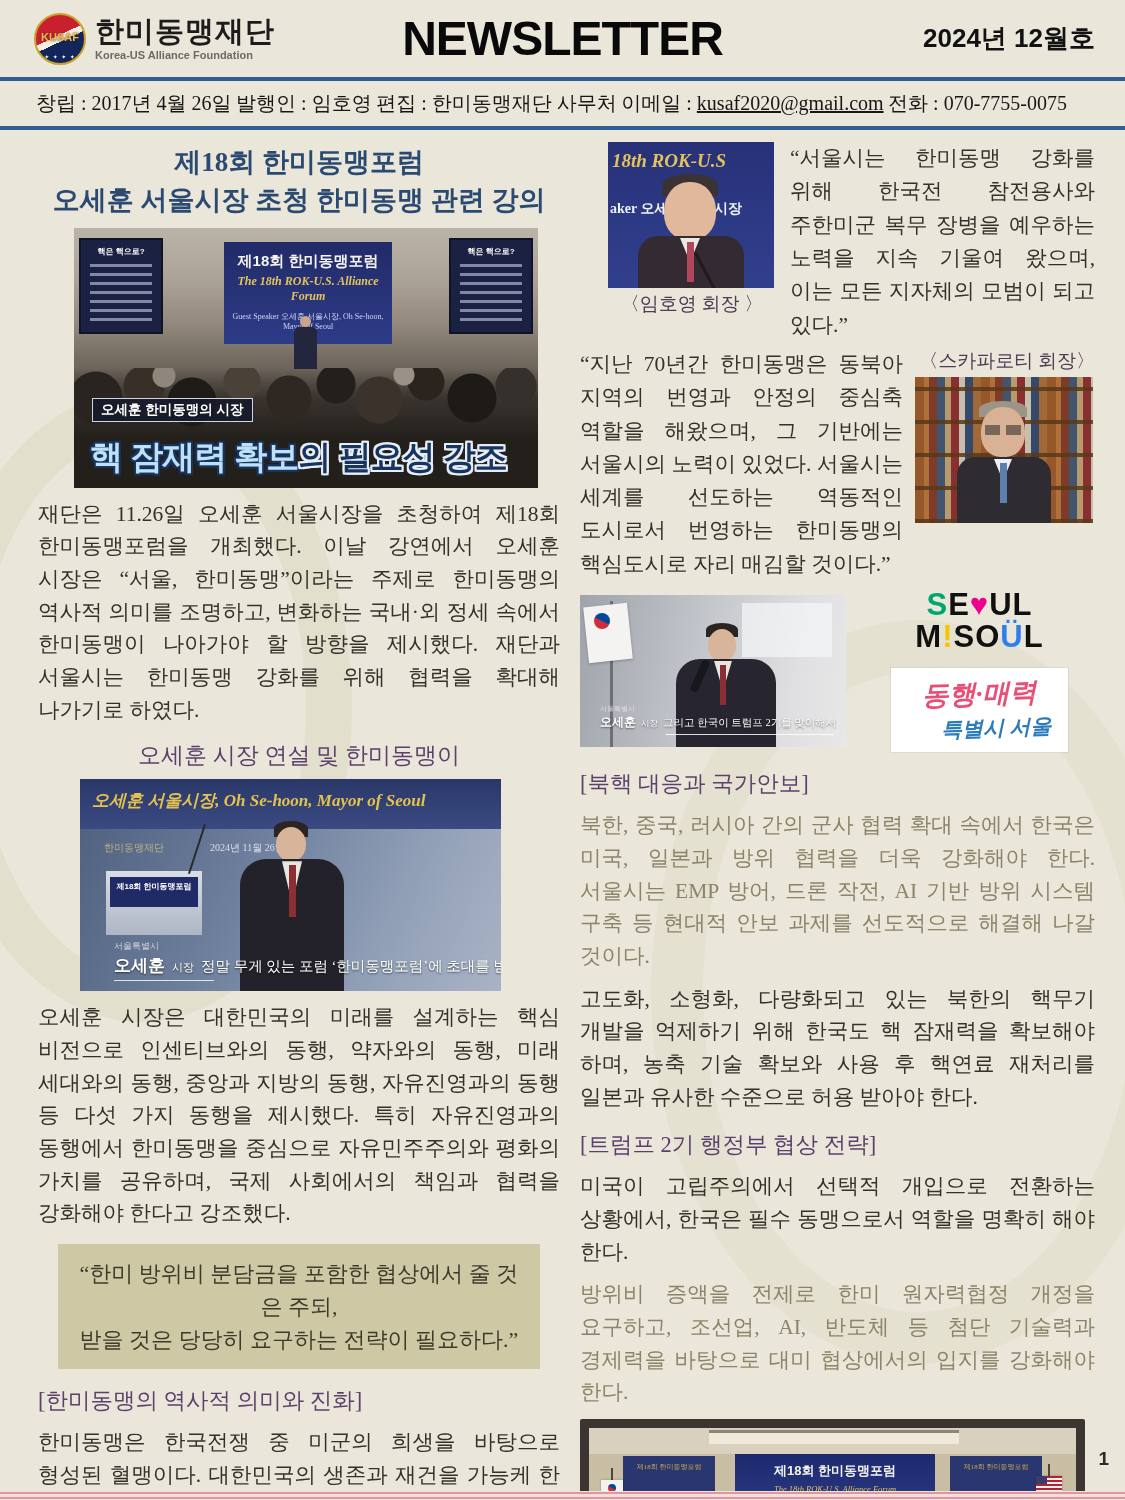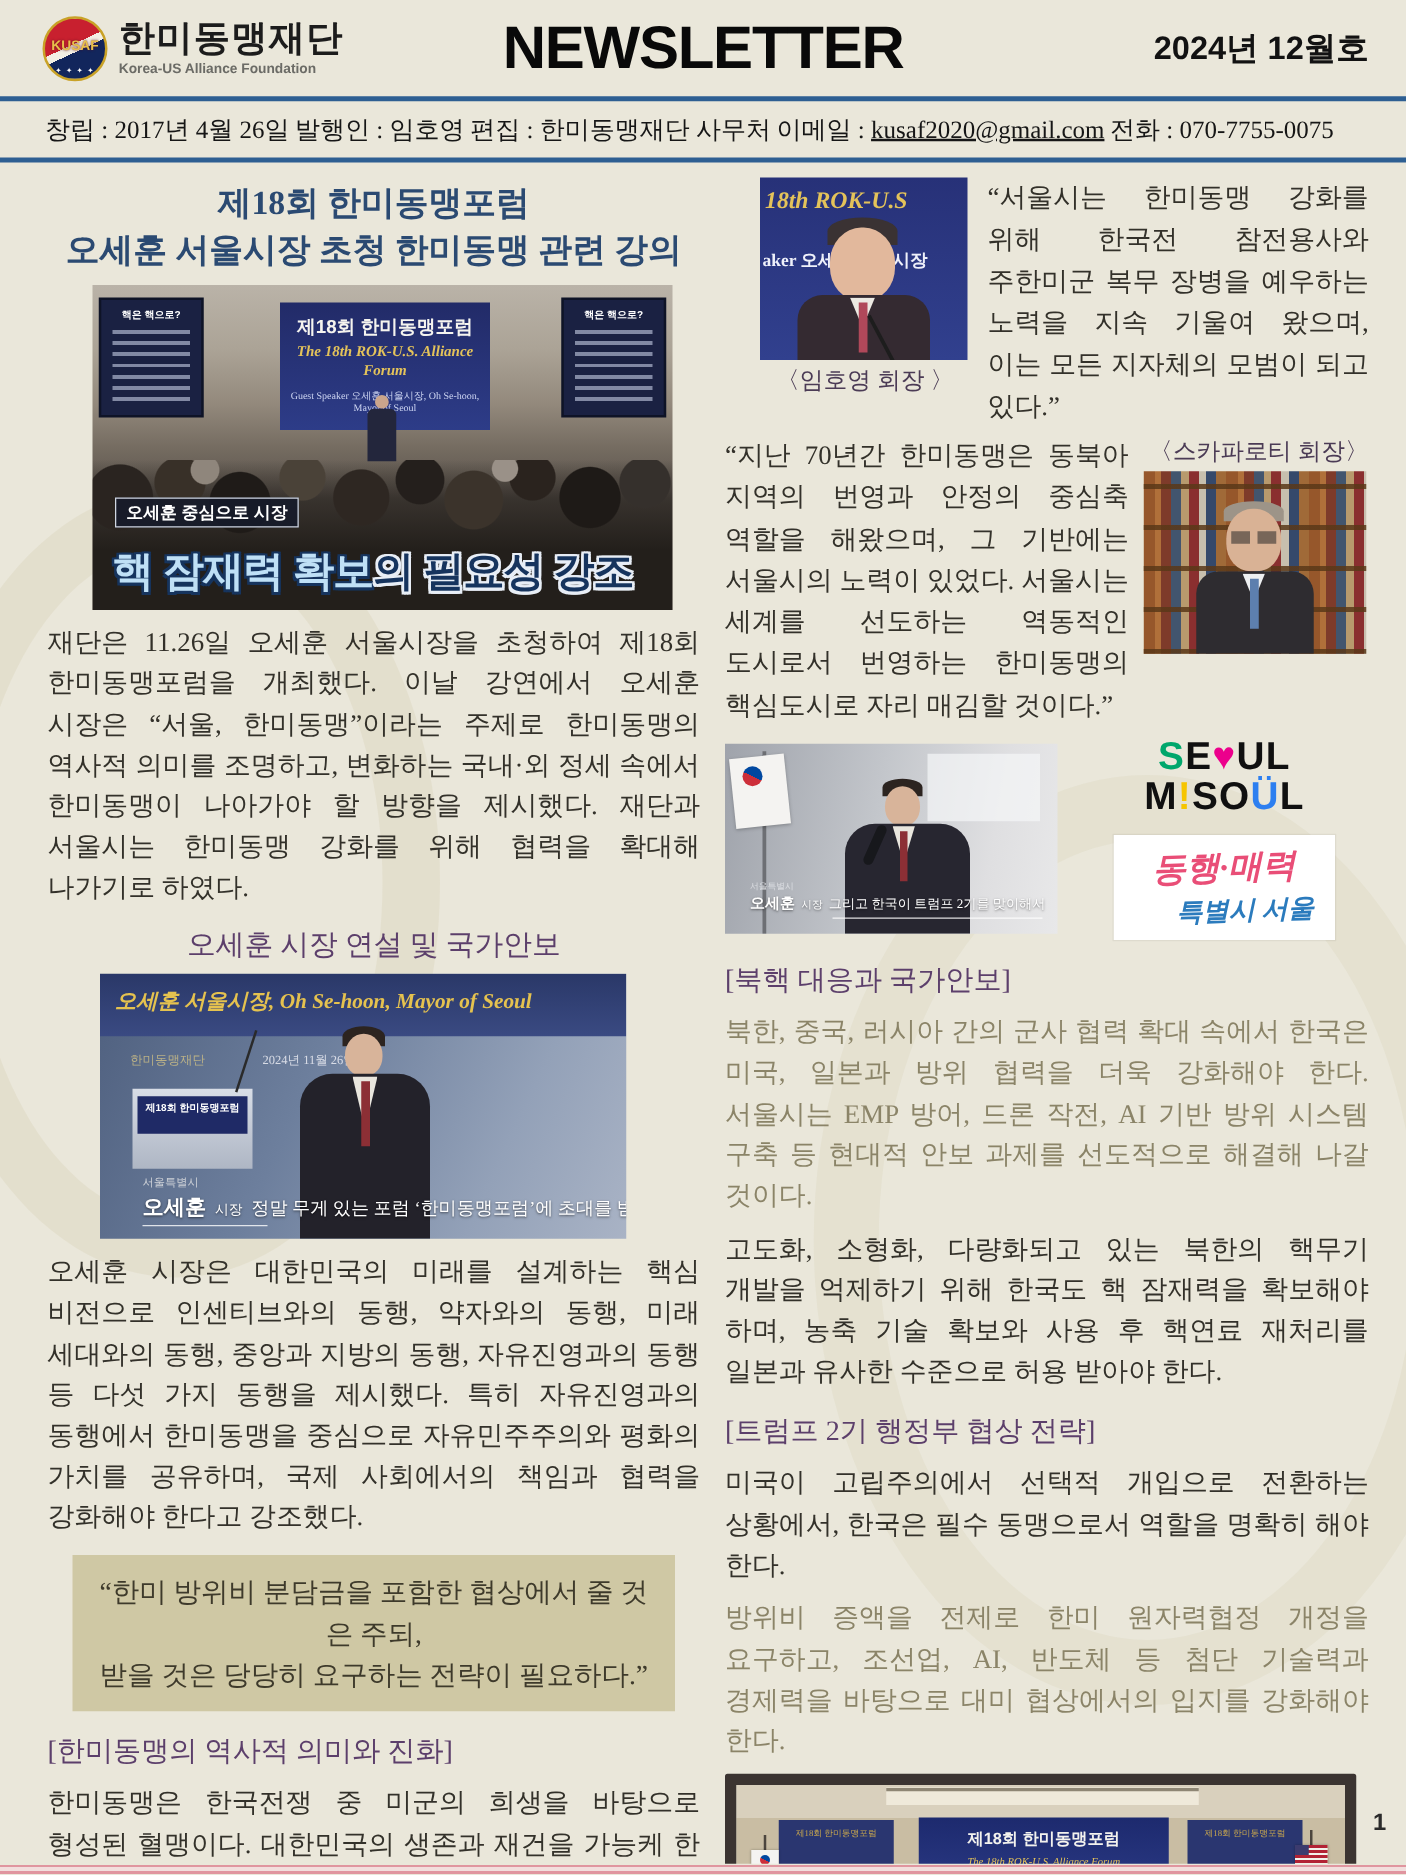--- a/index.html
+++ b/index.html
@@ -254,29 +254,29 @@
           <span class="scr-lines"></span>
         </div>
         <div class="p1-banner">
           <span class="p1-b1">제18회 한미동맹포럼</span>
           <span class="p1-b2">The 18th ROK-U.S. Alliance Forum</span>
           <span class="p1-b3">Guest Speaker 오세훈 서울시장, Oh Se-hoon, Mayor of Seoul</span>
         </div>
         <div class="p1-head"></div>
         <div class="p1-body"></div>
         <div class="p1-crowd"></div>
-        <div class="p1-badge">오세훈 중심으로 시장</div>
+        <div class="p1-badge">오세훈 한미동맹의 시장</div>
         <div class="p1-headline">
           <span class="p1-hl">핵 잠재력 확보</span><span class="p1-rest">의 필요성 강조</span>
         </div>
       </div>
 
       <p class="body-p">재단은 11.26일 오세훈 서울시장을 초청하여 제18회 한미동맹포럼을 개최했다. 이날 강연에서 오세훈 시장은 “서울, 한미동맹”이라는 주제로 한미동맹의 역사적 의미를 조명하고, 변화하는 국내·외 정세 속에서 한미동맹이 나아가야 할 방향을 제시했다. 재단과 서울시는 한미동맹 강화를 위해 협력을 확대해 나가기로 하였다.</p>
 
-      <div class="subhead">오세훈 시장 연설 및 국가안보</div>
+      <div class="subhead">오세훈 시장 연설 및 한미동맹이</div>
 
       <div class="photo2">
         <div class="p2-band"></div>
         <div class="p2-banner">오세훈 서울시장, Oh Se-hoon, Mayor of Seoul</div>
         <div class="p2-org">한미동맹재단</div>
         <div class="p2-date">2024년 11월 26일</div>
         <div class="p2-podium">
           <div class="p2-sign">제18회 한미동맹포럼</div>
         </div>
         <div class="p2-mic"></div>

